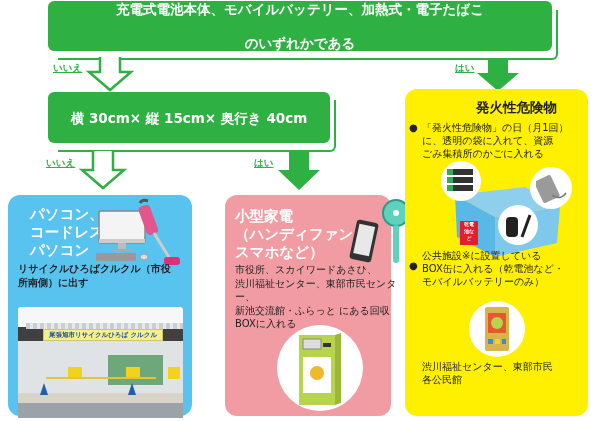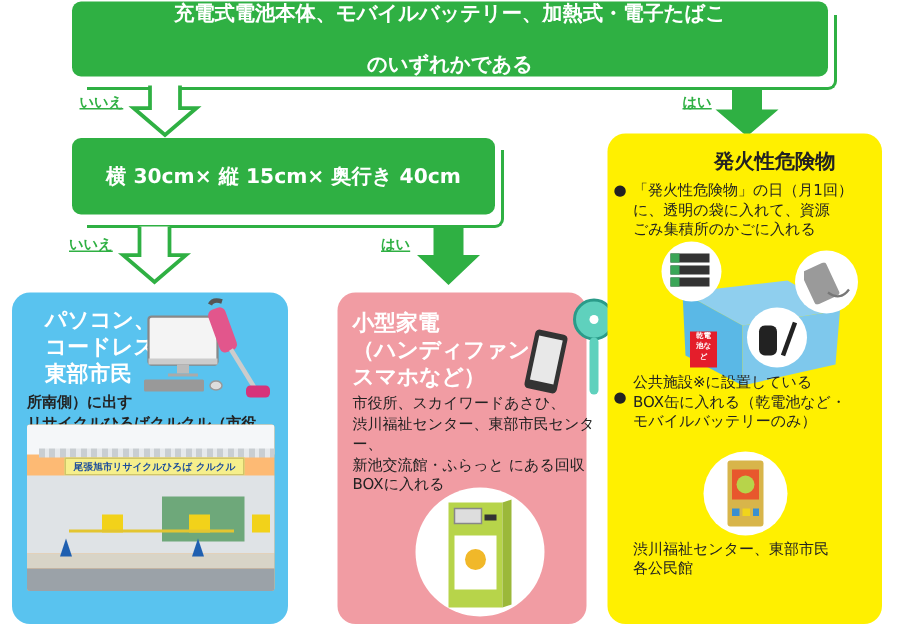--- a/index.html
+++ b/index.html
@@ -24,21 +24,21 @@
   .ans { position: absolute; font-size: 9.5px; font-weight: bold; color: var(--green); text-decoration: underline; }
 
   .card { position: absolute; border-radius: 12px; }
   .card-blue { left: 8px; top: 195px; width: 184px; height: 221px; background: var(--blue); }
   .card-pink { left: 205px; top: 195px; width: 166px; height: 221px; background: var(--pink); margin-left: 20px; }
   .card-yellow { left: 405px; top: 89px; width: 183px; height: 327px; background: var(--yellow); }
 
   .card-title-w { position: absolute; color: #fff; font-weight: bold; font-size: 14.5px; line-height: 18px; }
   .card-text { position: absolute; color: #222; font-size: 10px; line-height: 13.5px; font-weight: bold; }
 
-  .photo { position: absolute; left: 10px; top: 88px; width: 165px; height: 111px; background: #fdba74; overflow: hidden; border-radius: 2px; }
+  .photo { position: absolute; left: 10px; top: 112px; width: 165px; height: 111px; background: #404040; overflow: hidden; border-radius: 2px; }
   .circle { position: absolute; border-radius: 50%; background: #fff; }
 
   .y-title { position: absolute; left: 0; width: 183px; top: 10px; text-align: center; font-size: 13.5px; font-weight: bold; color: #222; padding-left: 40px; }
   .y-text { position: absolute; font-size: 10px; line-height: 13px; color: #222; font-weight: normal; }
   .bullet { position: absolute; font-size: 10px; color: #222; }
 </style>
 </head>
 <body style="--green:#2fb043;--blue:#59c3ef;--pink:#f19ca3;--yellow:#fff000;">
 
 <div class="q-shadow q1s"></div>
@@ -69,41 +69,41 @@
 
 <div class="ans" style="left:254px;top:157px">はい</div>
 <svg class="arrow" style="left:277px;top:150px" width="44" height="40">
   <path d="M12 0 V20 H1 L22 40 L43 20 H32 V0 Z" fill="#2fb043"></path>
 </svg>
 
 <div class="card card-blue">
   <div class="card-title-w" style="left:22px;top:10px">
     <div>パソコン、</div>
     <div>コードレス</div>
-    <div>東部市民</div>
+    <div>パソコン</div>
   </div>
 
   <svg style="position:absolute;left:88px;top:14px" width="58" height="56">
     <rect x="3" y="2" width="46" height="32" rx="2" fill="#f4f4f4" stroke="#888" stroke-width="1.5"></rect>
     <rect x="3" y="30" width="46" height="4" fill="#ccc"></rect>
     <rect x="22" y="34" width="8" height="6" fill="#bbb"></rect>
     <rect x="16" y="40" width="20" height="2" fill="#aaa"></rect>
     <rect x="0" y="44" width="40" height="8" rx="1" fill="#999"></rect>
     <ellipse cx="48" cy="48" rx="4" ry="3" fill="#ddd" stroke="#999"></ellipse>
   </svg>
 
   <svg style="position:absolute;left:126px;top:2px" width="50" height="72">
     <path d="M6 6 Q8 2 14 4" stroke="#555" stroke-width="3" fill="none"></path>
     <rect x="8" y="8" width="12" height="30" rx="4" transform="rotate(-20 14 22)" fill="#e2568c"></rect>
     <line x1="20" y1="36" x2="36" y2="62" stroke="#ccc" stroke-width="3"></line>
     <rect x="30" y="60" width="16" height="8" rx="3" fill="#d6337a"></rect>
   </svg>
   <div class="card-text" style="left:10px;top:67px;width:170px">
+    <div>リサイクルひろばクルクル（市役</div>
     <div>所南側）に出す</div>
-    <div>リサイクルひろばクルクル（市役</div>
   </div>
   <div class="photo">
     <div style="position:absolute;left:0;top:0;width:165px;height:20px;background:#f5f7f9"></div>
     <div style="position:absolute;left:8px;top:16px;width:157px;height:6px;background:repeating-linear-gradient(90deg,#c9ced2 0 4px,#e6e9ec 4px 7px)"></div>
     <div style="position:absolute;left:25px;top:22px;width:120px;height:12px;background:#f6ef8c;border:1px solid #cfc66a;font-size:6.5px;line-height:10px;color:#1b4c9c;font-weight:bold;text-align:center">尾張旭市リサイクルひろば クルクル</div>
     <div style="position:absolute;left:0;top:34px;width:165px;height:52px;background:#dfe3e6"></div>
     <div style="position:absolute;left:90px;top:48px;width:55px;height:30px;background:#6ea87a"></div>
     <div style="position:absolute;left:50px;top:60px;width:14px;height:12px;background:#f2d21a"></div>
     <div style="position:absolute;left:108px;top:60px;width:14px;height:12px;background:#f2d21a"></div>
     <div style="position:absolute;left:150px;top:60px;width:12px;height:12px;background:#f2d21a"></div>

